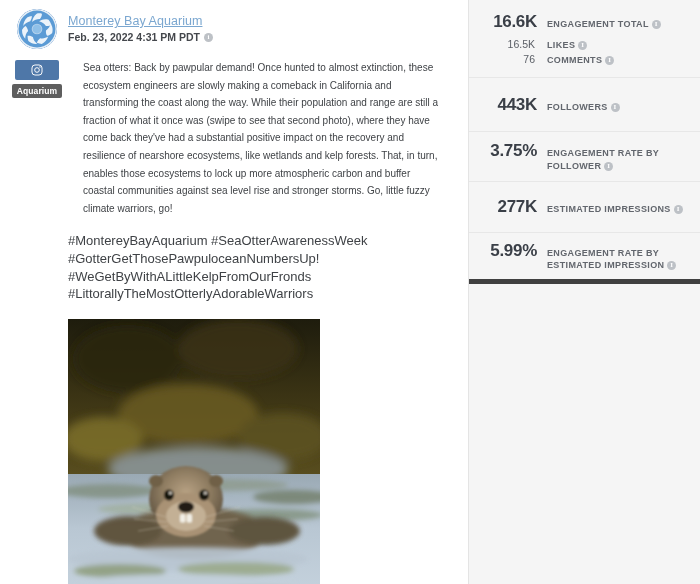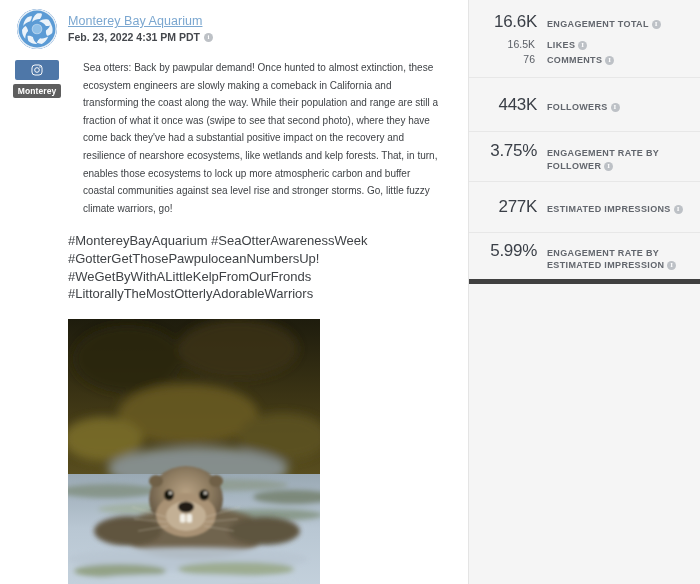--- a/index.html
+++ b/index.html
@@ -195,21 +195,21 @@
     width: 100%;
   }
 
   .metric-value {
     width: 78px;
     min-width: 78px;
     text-align: right;
     padding-right: 10px;
     box-sizing: border-box;
     font-size: 17px;
-    font-weight: normal;
+    font-weight: bold;
     color: #3a3f47;
     letter-spacing: -0.3px;
   }
 
   .metric-label {
     font-size: 9px;
     font-weight: bold;
     color: #62666d;
     letter-spacing: 0.35px;
     line-height: 12.5px;
@@ -300,21 +300,21 @@
         </div>
 
         <div class="network-badge">
           <svg width="12" height="12" viewBox="0 0 16 16">
             <rect x="1.3" y="1.3" width="13.4" height="13.4" rx="4" ry="4" fill="none" stroke="#ffffff" stroke-width="1.3"></rect>
             <circle cx="8" cy="8" r="3.1" fill="none" stroke="#ffffff" stroke-width="1.3"></circle>
             <circle cx="12" cy="4" r="0.95" fill="#ffffff"></circle>
           </svg>
         </div>
 
-        <div class="type-label">Monterey</div>
+        <div class="type-label">Aquarium</div>
       </div>
 
       <div class="post-body">
         <a class="account-name" href="#">Monterey Bay Aquarium</a>
 
         <div class="post-meta">
           <span class="meta-text">Feb. 23, 2022 4:31 PM PDT</span>
           <i class="info-icon">i</i>
         </div>
 

